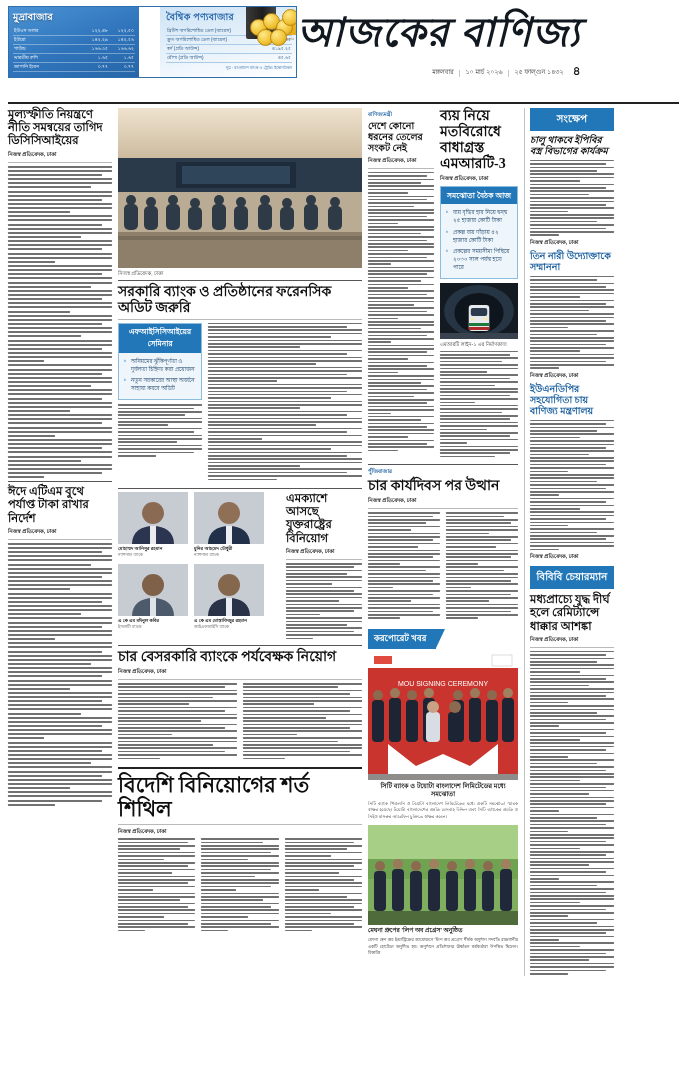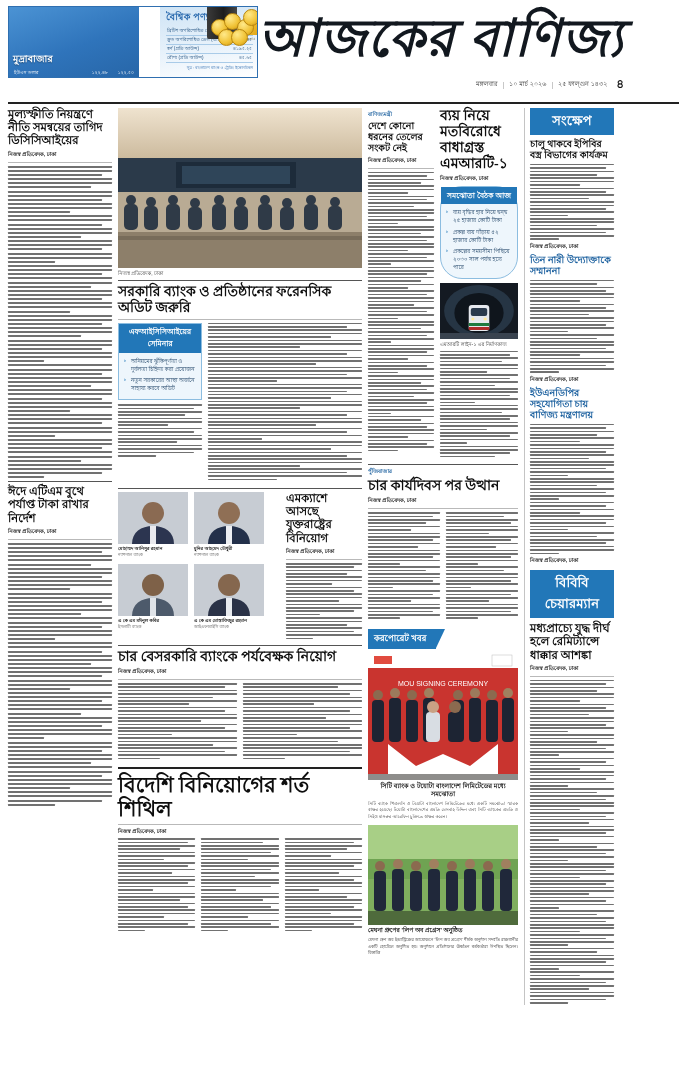--- a/index.html
+++ b/index.html
@@ -20,21 +20,21 @@
   .mbox { display:flex; height:72px; border:1px solid #2f6fb0; position:relative; overflow:hidden; }
   .mbox .currency {
     width:130px; background:linear-gradient(160deg,#4b93d4 0%,#2f74bb 55%,#2766a8 100%);
     position:relative; padding:3px 4px 2px 4px;
   }
   .mbox .goods {
     flex:1; background:linear-gradient(170deg,#cfe4f5 0%,#eaf3fb 60%,#ffffff 100%);
     position:relative; padding:3px 4px 2px 6px;margin-left:21px;
   }
   .sect-title { font-size:9.5px; font-weight:bold; letter-spacing:.2px; }
-  .currency .sect-title { color:#ffffff; text-shadow:0 1px 1px rgba(0,0,0,.35);margin-top:42px; }
+  .currency .sect-title { color:#ffffff; text-shadow:0 1px 1px rgba(0,0,0,.35); }
   .goods .sect-title { color:#2a6aae; }
 
   table.rate { width:100%; border-collapse:collapse; margin-top:2px; }
   table.rate td { font-size:4.6px; line-height:1.25; padding:1.1px 1px; white-space:nowrap; }
   .currency table.rate td { color:#ffffff; border-bottom:.5px solid rgba(255,255,255,.35); }
   .currency table.rate td.num { text-align:right; width:26px; }
   .goods table.rate td { color:#1b4c7c; border-bottom:.5px solid #a9cbe8; }
   .goods table.rate td.num { text-align:right; width:34px; }
   .src { font-size:3.8px; color:#2a6aae; text-align:right; margin-top:2px; }
 
@@ -46,31 +46,31 @@
             background:linear-gradient(90deg,#3b3b3b,#1d1d1d 55%,#474747); border-radius:2px; }
   .oilcan:after{ content:""; position:absolute; left:6px; top:-5px; width:16px; height:6px;
             background:#2c2c2c; border-radius:2px 2px 0 0; }
   .cheese { position:absolute; right:0px; top:10px; width:24px; height:18px;
             background:linear-gradient(135deg,#ffd94a,#e3a81a); clip-path:polygon(0 100%,100% 0,100% 100%); }
   .cheese-lbl{ position:absolute; right:2px; top:29px; font-size:3.6px; color:#6b5a1a; }
 
   .logo-wrap { text-align:right; padding-right:6px; padding-top:6px; }
   .logo {
     font-family:"Liberation Serif", serif;
-    font-size:52px; font-weight:bold; font-style:italic;
+    font-size:40px; font-weight:bold; font-style:italic;
     color:#12181f; letter-spacing:1px; line-height:1.05; white-space:nowrap;
   }
   .dateline { display:flex; justify-content:flex-end; align-items:center;
               gap:5px; font-size:6.4px; color:#333; padding-top:8px; padding-right:6px; }
   .dateline .sep { color:#999; }
   .pageno { font-size:12px; font-weight:bold; color:#111; margin-left:4px; }
 
   
   .blue-head {
-    background:#2277b8; color:#fff; font-size:13px; font-weight:bold;
+    background:#2277b8; color:#fff; font-size:10px; font-weight:bold;
     text-align:center; padding:3px 2px; letter-spacing:.2px;
   }
   .hr-thin  { border-top:1px solid #b9b9b9; margin:3px 0; }
   .hr-thick { border-top:2px solid #222; margin:4px 0; }
   .hr-med   { border-top:1px solid #555; margin:3px 0; }
 
   h2.hl { font-family:"Liberation Serif", serif; font-weight:bold; color:#0d0d0d; line-height:1.15; }
   .hl-xxl { font-size:21px; }
   .hl-xl  { font-size:14px; }
   .hl-l   { font-size:14px; }
@@ -837,23 +837,23 @@
               <div class="ln"></div>
               <div class="ln s60"></div>
               <div class="ln"></div>
             <div class="ln s90"></div>
               <div class="ln"></div>
               <div class="ln s45"></div>
           </div>
         </div>
 
         <div style="flex:1;">
-          <h2 class="hl hl-l">ব্যয় নিয়ে মতবিরোধে বাধাগ্রস্ত এমআরটি-১</h2>
+          <h2 class="hl hl-l">ব্যয় নিয়ে মতবিরোধে বাধাগ্রস্ত এমআরটি-3</h2>
           <div class="byline">নিজস্ব প্রতিবেদক, ঢাকা</div>
-          <div class="bulletbox" style="margin-top:3px;border-radius:22px;">
+          <div class="bulletbox" style="margin-top:3px;">
             <div class="bb-title">সমঝোতা বৈঠক আজ</div>
             <ul>
               <li>ব্যয় বৃদ্ধির হার নিয়ে দ্বন্দ্ব ২৫ হাজার কোটি টাকা</li>
               <li>প্রকল্প ব্যয় দাঁড়ায় ৫২ হাজার কোটি টাকা</li>
               <li>প্রকল্পের সময়সীমা পিছিয়ে ২০৩০ সাল পর্যন্ত হতে পারে</li>
             </ul>
           </div>
           <div class="photo" style="height:56px; margin-top:4px;">
             <svg width="100%" height="100%" viewBox="0 0 76 56" preserveAspectRatio="none">
               <rect width="76" height="56" fill="#141a22"></rect>
@@ -1051,21 +1051,21 @@
         </svg>
       </div>
       <div class="cap" style="font-size:6px; font-weight:bold; color:#111;">মেঘনা গ্রুপের 'লিপ অব প্রগ্রেস' অনুষ্ঠিত</div>
       <div class="tiny" style="font-size:4.2px; text-align:justify; margin-top:2px;">মেঘনা গ্রুপ অব ইন্ডাস্ট্রিজের আয়োজনে 'লিপ অব প্রগ্রেস' শীর্ষক অনুষ্ঠান সম্প্রতি রাজধানীর একটি হোটেলে অনুষ্ঠিত হয়। অনুষ্ঠানে প্রতিষ্ঠানের ঊর্ধ্বতন কর্মকর্তারা উপস্থিত ছিলেন। বিজ্ঞপ্তি</div>
     </div>
 
     <div class="col-e rule-v" style="padding-left:5px;">
 
       <div class="blue-head">সংক্ষেপ</div>
 
-      <h2 class="hl hl-s" style="margin-top:4px;">চালু থাকবে ইপিবির বস্ত্র বিভাগের কার্যক্রম</h2>
+      <h2 class="hl hl-s" style="margin-top:4px;font-style:italic;">চালু থাকবে ইপিবির বস্ত্র বিভাগের কার্যক্রম</h2>
       <div class="body small" style="margin-top:3px;">
         <div class="ln"></div>
           <div class="ln s90"></div>
           <div class="ln"></div>
           <div class="ln s80"></div>
         <div class="ln"></div>
           <div class="ln"></div>
           <div class="ln s60"></div>
           <div class="ln"></div>
         <div class="ln s90"></div>

